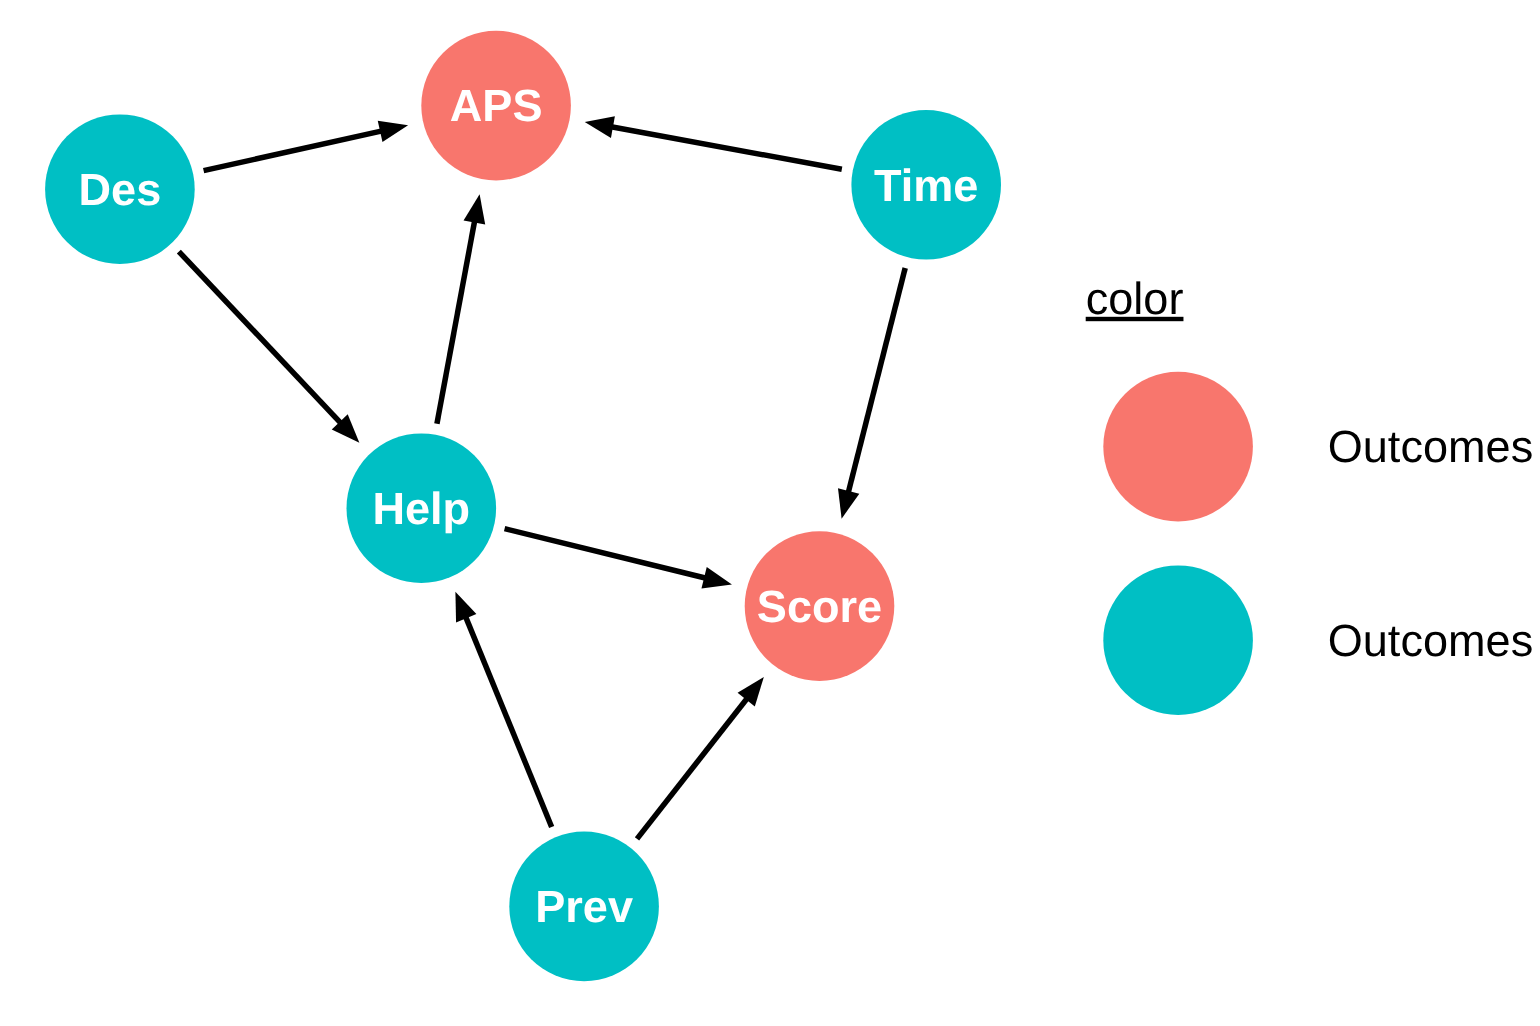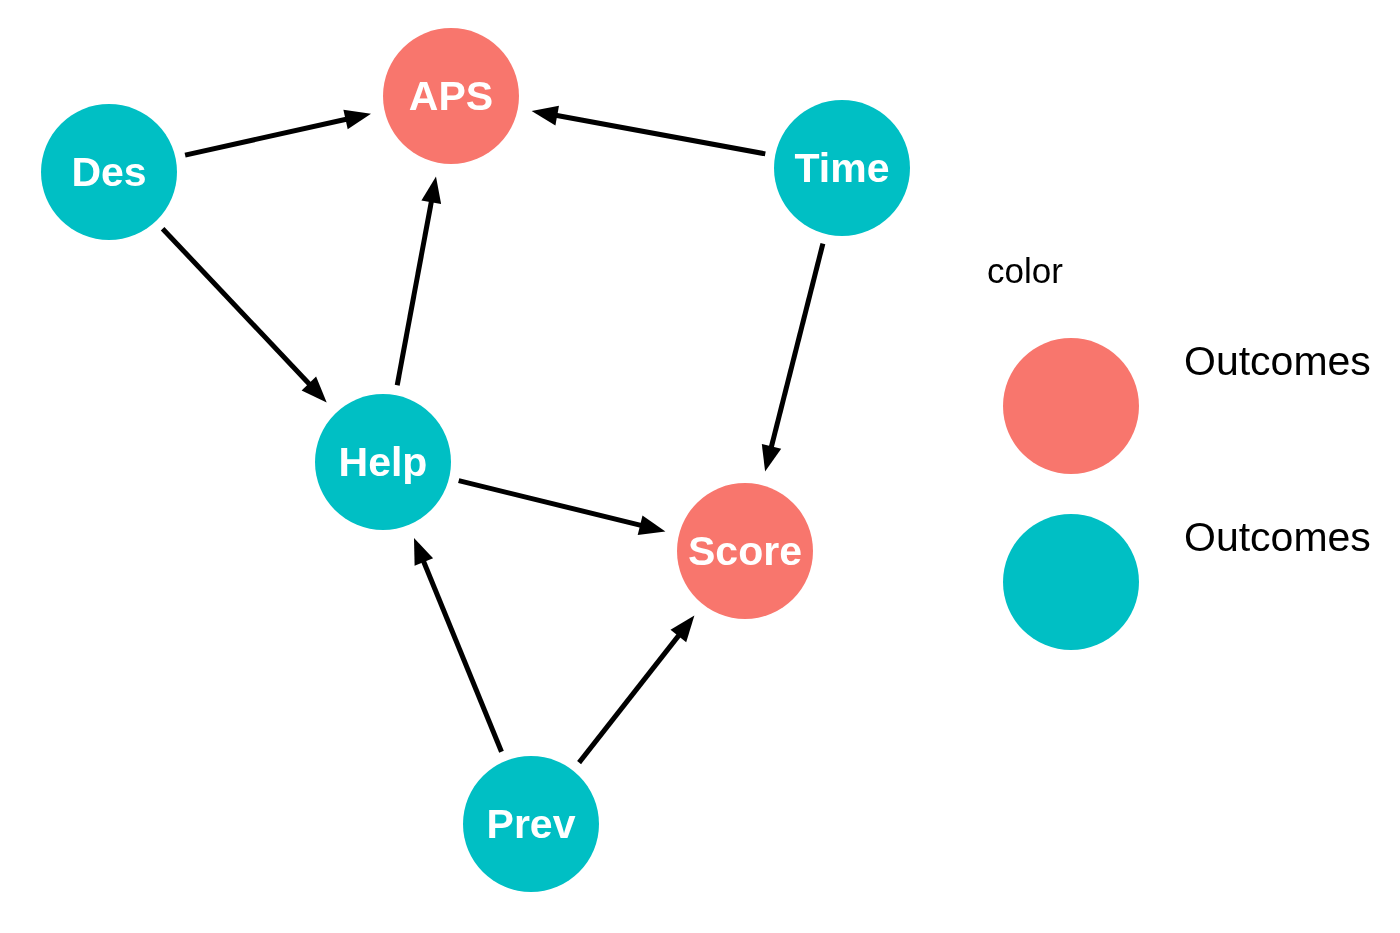--- a/index.html
+++ b/index.html
@@ -30,27 +30,29 @@
   .edge-line {
     stroke-linecap: butt;
   }
   .legend {
     position: absolute;
     left: 987px;
     top: 250px;
     color: #000000;
   }
   .legend-title {
-    font-size: 35px;
+    font-size: 41px;
     line-height: 42px;
+    text-decoration: underline;
   }
   .legend-row {
     display: flex;
-    align-items: flex-start;
+    align-items: center;
     margin-left: 16px;
+    gap: 23px;
   }
   .legend-row.first {
     margin-top: 46px;
   }
   .legend-row.second {
     margin-top: 40px;
   }
   .swatch {
     width: 136px;
     height: 136px;

